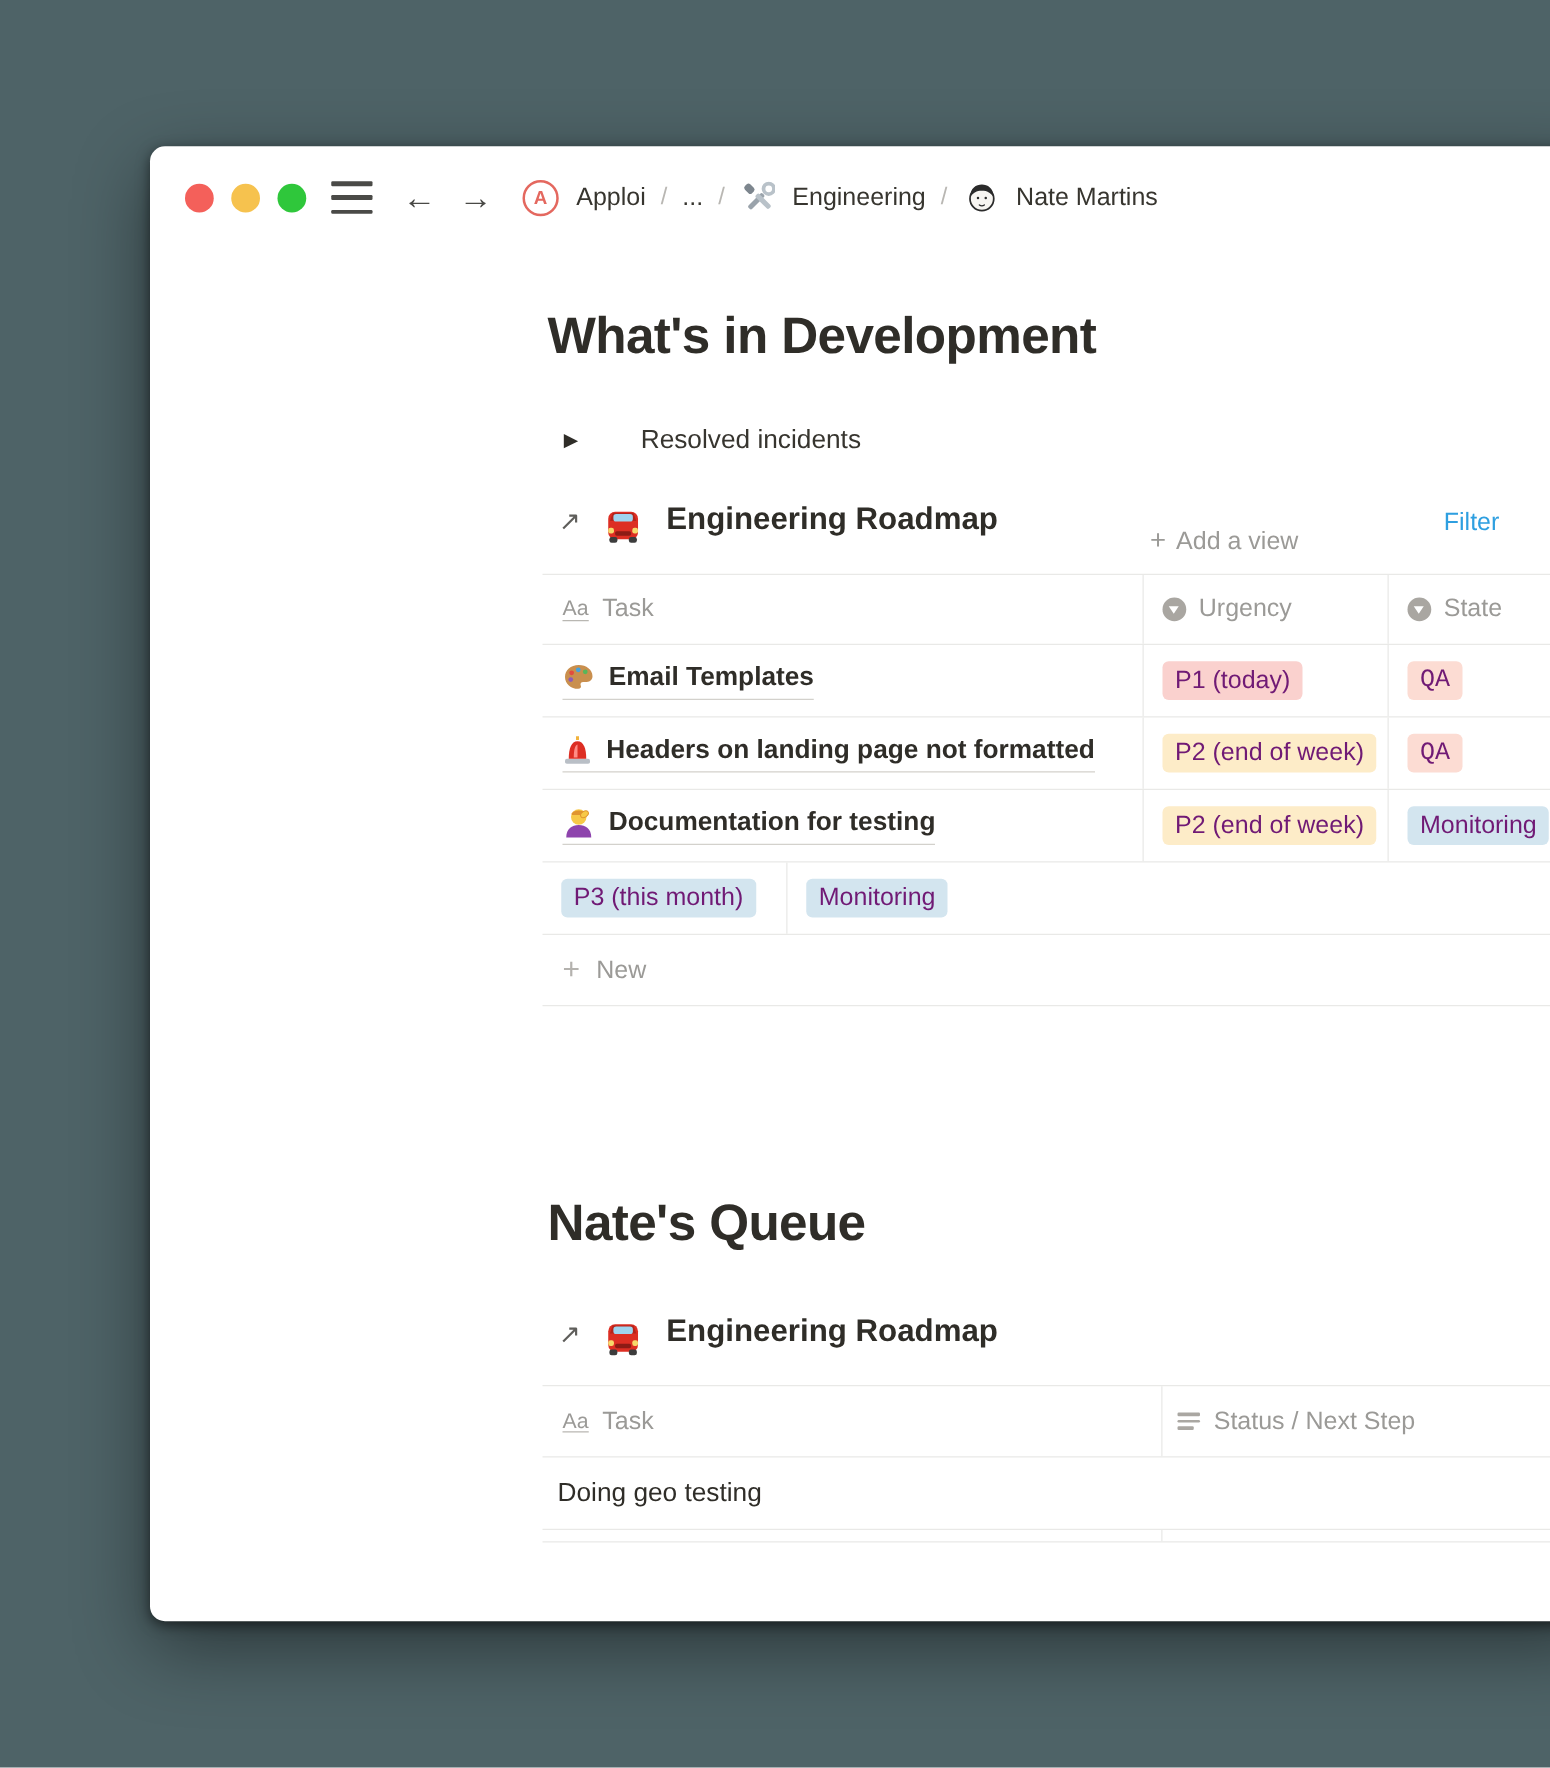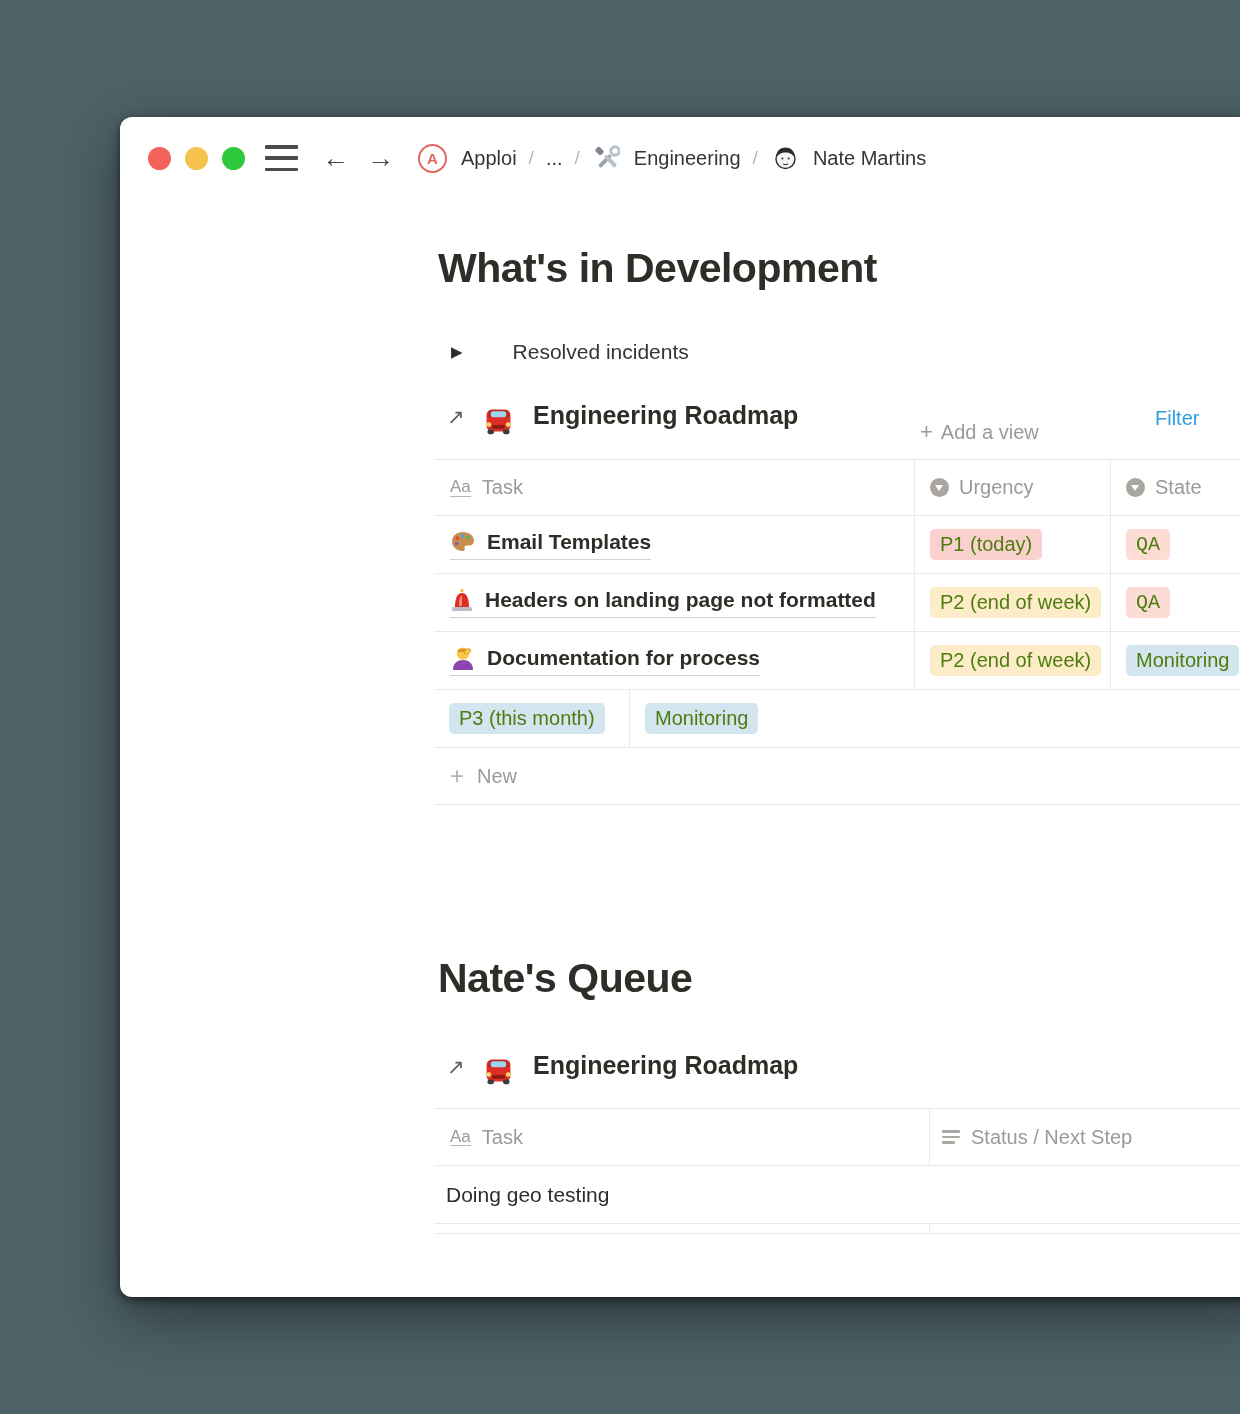--- a/index.html
+++ b/index.html
@@ -64,21 +64,21 @@
   .aa-icon{font-size:17px;color:var(--muted);border-bottom:1.5px solid #b9b7b2;line-height:1.05;margin-right:11px;}
   .select-icon{width:19px;height:19px;border-radius:50%;background:#a9a6a1;margin-right:10px;position:relative;flex:none;}
   .select-icon::after{content:"";position:absolute;left:5px;top:7px;border-left:4.5px solid transparent;
     border-right:4.5px solid transparent;border-top:6px solid #ffffff;}
   .text-icon{width:18px;height:14px;margin-right:11px;display:flex;flex-direction:column;justify-content:space-between;flex:none;}
   .text-icon i{display:block;height:2.6px;background:#aaa7a2;border-radius:1px;}
   .text-icon i:nth-child(3){width:72%;}
   .task-link{display:inline-flex;align-items:center;gap:11px;border-bottom:1.6px solid var(--underline);
     padding-bottom:4px;font-size:21px;font-weight:600;color:#2f2d28;overflow:hidden;white-space:nowrap;}
   .task-emoji{flex:none;display:flex;align-items:center;}
-  .badge{display:inline-block;font-size:20px;line-height:31px;padding:0 10px;border-radius:5px;white-space:nowrap;color:#4d7c0f;}
+  .badge{display:inline-block;font-size:20px;line-height:31px;padding:0 10px;border-radius:5px;white-space:nowrap;color:#701a75;}
   .bg-red{background:var(--badge-red);}
   .bg-peach{background:var(--badge-peach);font-family:Liberation Mono, monospace;}
   .bg-yellow{background:var(--badge-yellow);}
   .bg-blue{background:var(--badge-blue);}
   .newrow{height:57px;display:flex;align-items:center;border-bottom:1px solid var(--border);
     color:var(--muted);font-size:20px;padding-left:16px;}
   .newrow .plus{font-size:24px;margin-right:13px;color:#b4b2ae;}
   .strip{height:10px;display:flex;border-bottom:1px solid var(--border);}
   .strip .s1{width:496px;border-right:1px solid var(--border);}
   .status-text{font-size:21px;color:#2f2d28;}
@@ -219,21 +219,21 @@
         <div class="cell c1">
           <span class="task-link">
             <span class="task-emoji">
               <svg width="26" height="26" viewBox="0 0 26 26">
                 <path d="M3 25 C3 18 7.5 15 13 15 C18.5 15 23 18 23 25 Z" fill="#8e44ad"></path>
                 <circle cx="13" cy="8.6" r="6.2" fill="#f7c948"></circle>
                 <path d="M7.5 5.5 C9 2.8 17 2.8 18.5 5.5 L18.5 7 L7.5 7 Z" fill="#e0952f"></path>
                 <ellipse cx="17.6" cy="6.4" rx="3.4" ry="2.3" transform="rotate(-35 17.6 6.4)" fill="#f7c948" stroke="#e0952f" stroke-width=".8"></ellipse>
               </svg>
             </span>
-            <span>Documentation for process</span>
+            <span>Documentation for testing</span>
           </span>
         </div>
         <div class="cell c2">
           <span class="badge bg-yellow">P2 (end of week)</span>
         </div>
         <div class="cell c3">
           <span class="badge bg-blue">Monitoring</span>
         </div>
       </div>
 

